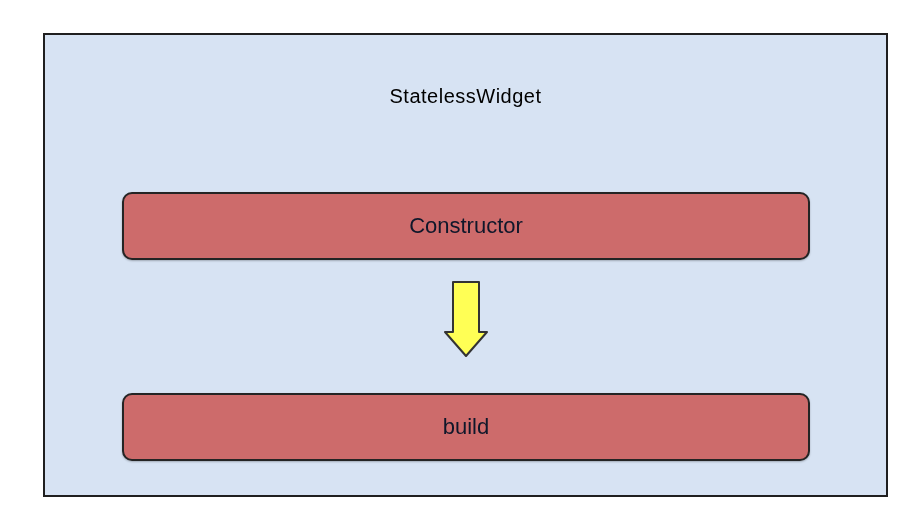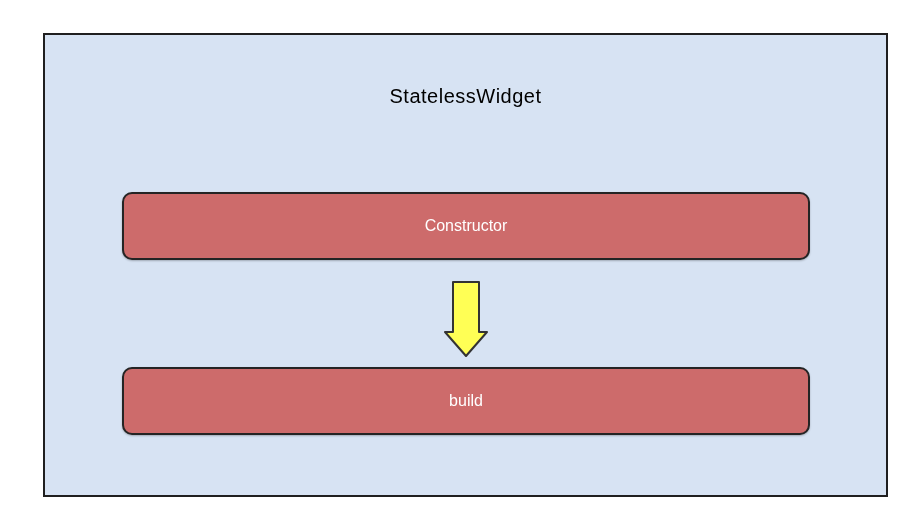--- a/index.html
+++ b/index.html
@@ -43,24 +43,24 @@
     box-sizing: border-box;
     background: #cd6b6b;
     border: 2px solid #242424;
     border-radius: 10px;
     display: flex;
     align-items: center;
     justify-content: center;
     box-shadow: 0 1px 2px rgba(0,0,0,0.25);
   }
   .node-constructor { top: 157px; }
-  .node-build { top: 332px; }
+  .node-build { top: 358px; }
   .node-label {
-    font-size: 16px;
-    color: #ffffff;
+    font-size: 22px;
+    color: #0f172a;
   }
   .arrow {
     position: absolute;
     left: 399px;
     top: 246px;
     width: 44px;
     height: 76px;
   }
   .arrow polygon {
     fill: #ffff55;

